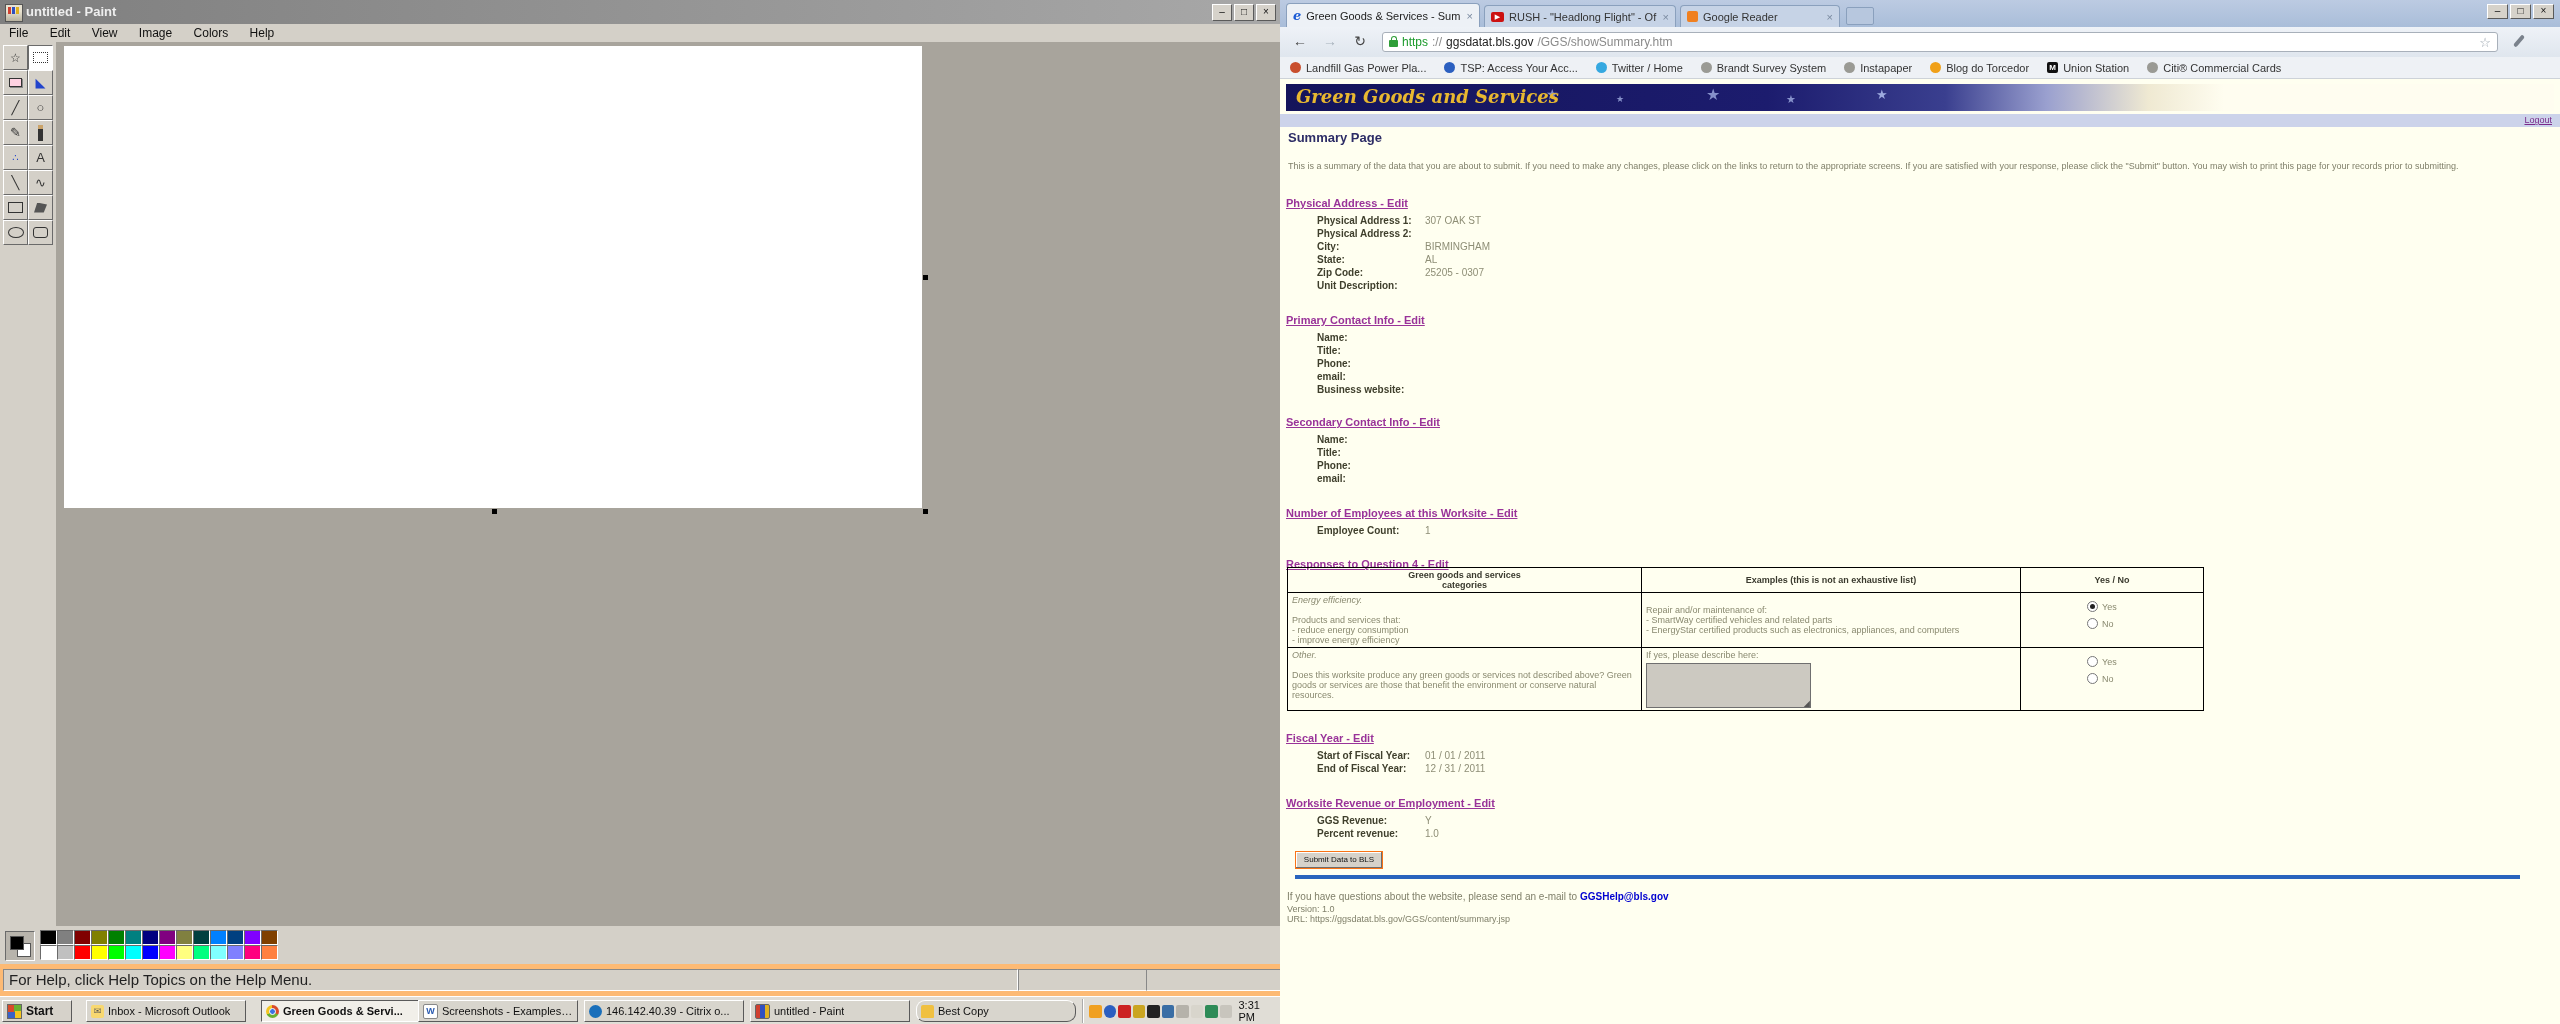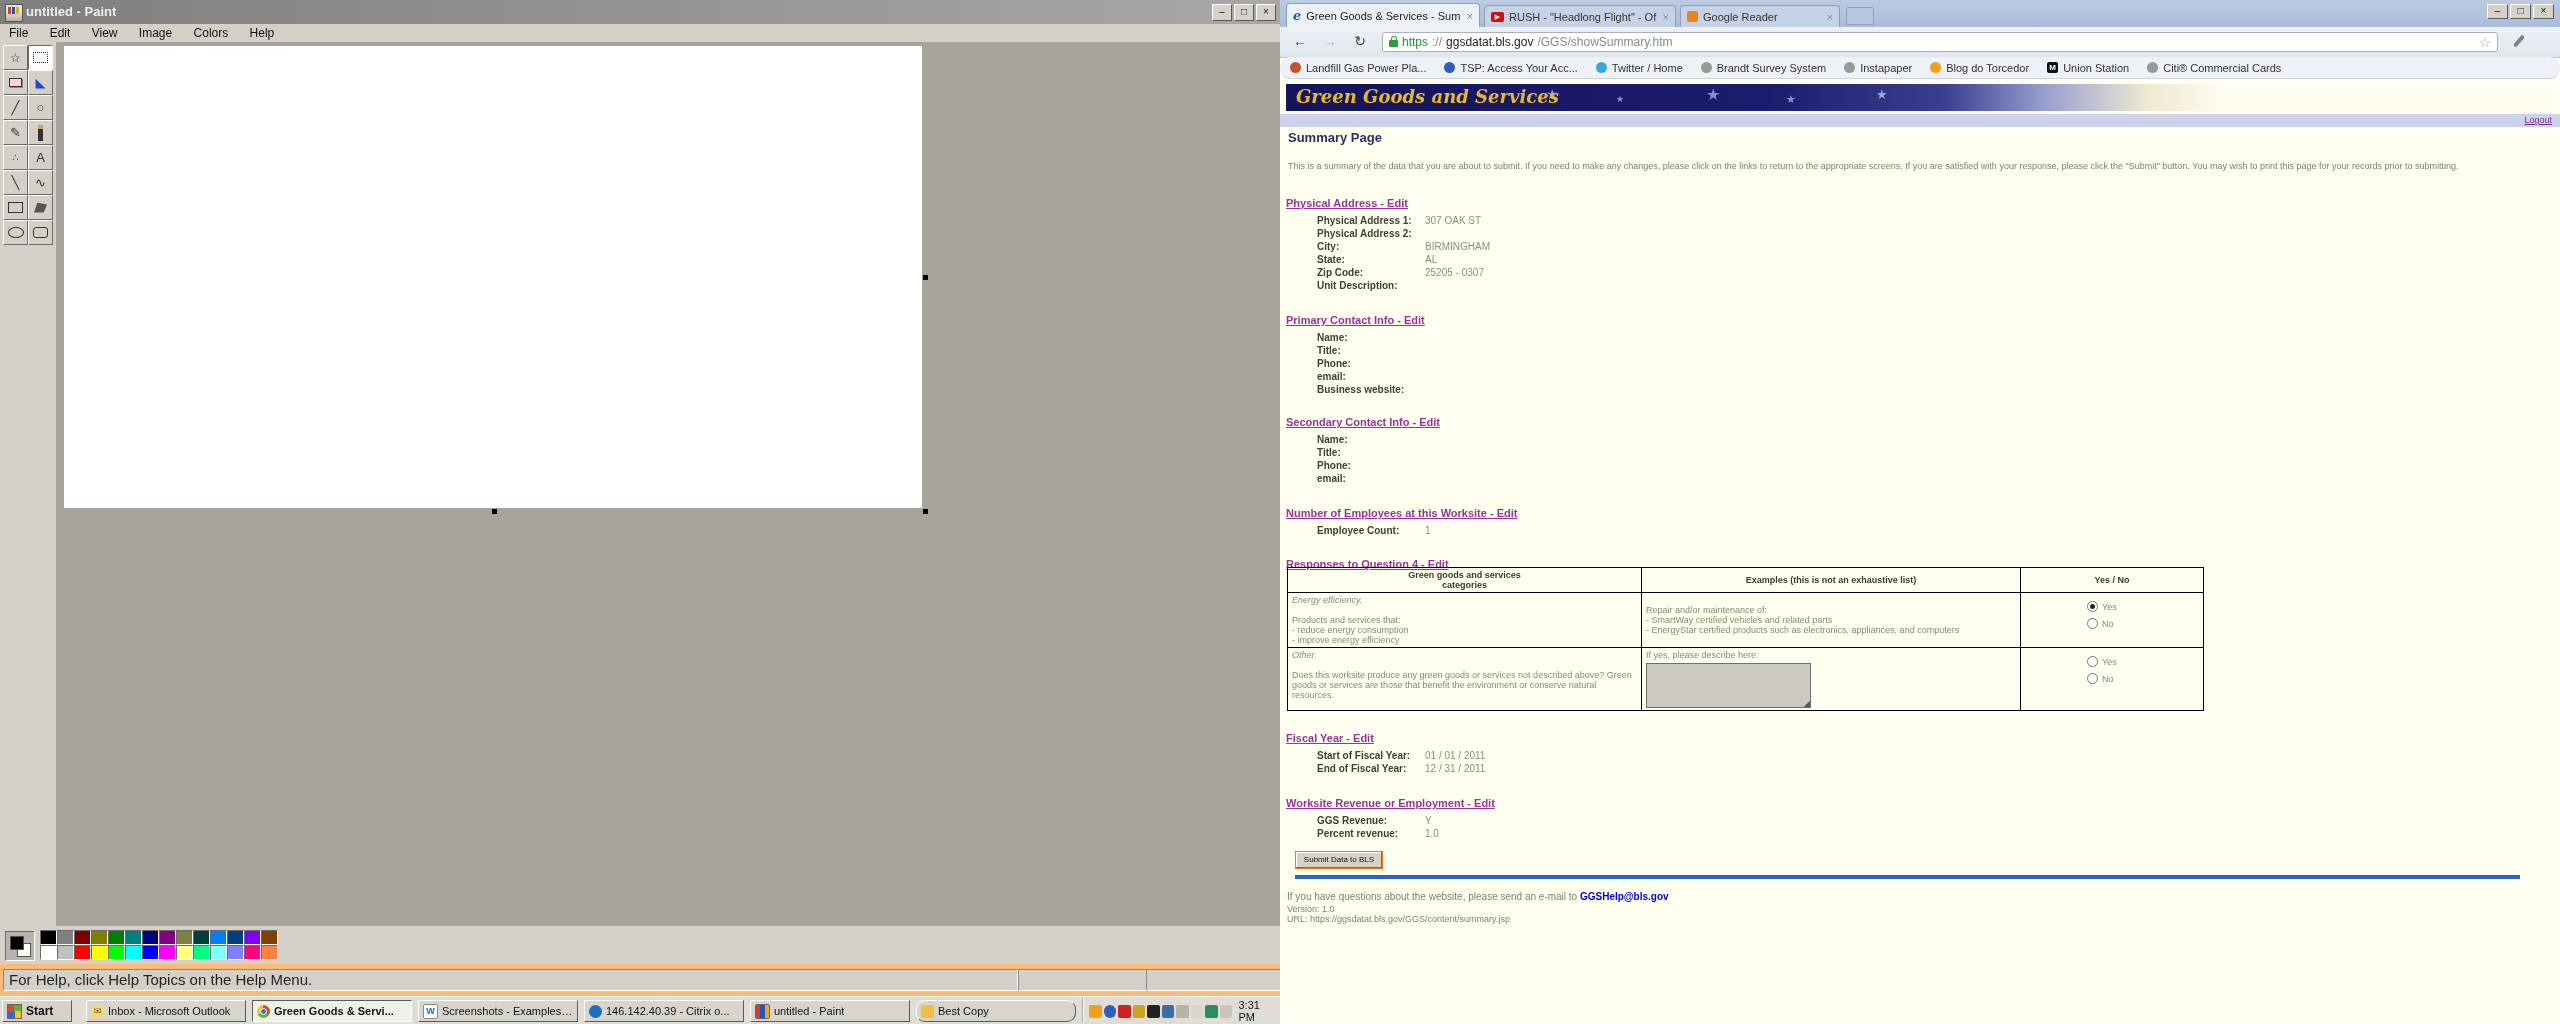--- a/index.html
+++ b/index.html
@@ -40,21 +40,21 @@
   .pal{width:15px;height:13px;border:1px solid;border-color:#6a6a6a #fff #fff #6a6a6a;}
   #paint-statusbar{left:0;top:964px;width:1280px;height:32px;background:#fdba74;font-size:15px;color:#222;}
   .spane{position:absolute;top:5px;height:20px;border:1px solid;border-color:#888 #fff #fff #888;background:#d4d0c8;line-height:20px;padding-left:5px;}
 
   
   #taskbar{left:0;top:996px;width:1280px;height:28px;background:#e0ddd6;border-top:1px solid #fff;}
   #start-btn{left:2px;top:3px;width:70px;height:22px;background:#d6d2ca;border:1px solid;border-color:#fff #5a5a5a #5a5a5a #fff;display:flex;align-items:center;gap:4px;padding-left:4px;box-sizing:border-box;}
   #start-flag{width:13px;height:13px;background:conic-gradient(#6ab030 0 90deg,#f4c520 0 180deg,#3a62c8 0 270deg,#d94a2a 0);border:1px solid #666;}
   #start-label{font-size:12px;font-weight:bold;color:#111;}
   .tbtn{position:absolute;top:3px;height:22px;width:160px;background:#d8d5cd;border:1px solid;border-color:#fff #5a5a5a #5a5a5a #fff;display:flex;align-items:center;gap:4px;padding:0 4px;box-sizing:border-box;}
-  .tbtn.active{background:#f1efe9;border-color:#5a5a5a #fff #fff #5a5a5a;}
+  .tbtn.active{background:#f1efe9;border-color:#5a5a5a #fff #fff #5a5a5a;margin-left:9px;}
   .tbtn .lbl{font-size:11px;color:#111;white-space:nowrap;overflow:hidden;text-overflow:ellipsis;}
   .ticon{width:13px;height:13px;flex:0 0 13px;border-radius:2px;display:flex;align-items:center;justify-content:center;font-size:9px;color:#fff;}
   #tray{left:1082px;top:2px;width:196px;height:24px;border-left:2px groove #fff;display:flex;align-items:center;gap:2px;padding-left:5px;box-sizing:border-box;position:absolute;}
   .trayic{width:13px;height:13px;border-radius:2px;}
   #clock{font-size:11px;color:#111;margin-left:4px;}
 
   
   #mon-right{left:1280px;top:0;width:1280px;height:1024px;background:#fffff0;}
   #tabstrip{left:0;top:0;width:1280px;height:27px;background:linear-gradient(180deg,#bccbe2,#a9bdd9);}
   .tab{position:absolute;border:1px solid #8aa0bd;border-bottom:none;border-radius:4px 4px 0 0;display:flex;align-items:center;gap:5px;padding:0 6px;box-sizing:border-box;font-size:11px;color:#222;}
@@ -69,21 +69,21 @@
   #toolbar{left:0;top:27px;width:1280px;height:30px;background:linear-gradient(180deg,#eef2f7,#dfe6ee);border-bottom:1px solid #b6c0cc;}
   .navbtn{position:absolute;top:4px;width:24px;height:21px;font-size:14px;text-align:center;line-height:21px;color:#444;}
   .navbtn.dis{color:#a8b2bc;}
   #urlbar{left:102px;top:5px;width:1116px;height:20px;background:#fff;border:1px solid #a8b0ba;border-radius:3px;display:flex;align-items:center;padding:0 6px;gap:4px;box-sizing:border-box;font-size:12px;text-align:right;}
   .lockbody{width:9px;height:7px;background:#2f9e38;border-radius:1px;position:relative;margin-top:3px;}
   .lockbody:before{content:"";position:absolute;left:1.5px;top:-4px;width:4px;height:4px;border:1.5px solid #2f9e38;border-bottom:none;border-radius:3px 3px 0 0;}
   .u-scheme{color:#1a9a2a;} .u-sep{color:#8a8a8a;} .u-host{color:#222;} .u-path{color:#8a8a8a;}
   #url-star{margin-left:auto;color:#9aa4ae;font-size:13px;}
   #wrench{left:1230px;top:7px;width:18px;height:16px;position:absolute;}
   #wrench i{position:absolute;left:7px;top:0;width:4px;height:14px;background:#7a828c;transform:rotate(40deg);border-radius:2px;}
-  #bookmarksbar{left:0;top:57px;width:1280px;height:22px;background:#eef1f5;border-bottom:1px solid #cdd2d8;display:flex;align-items:center;gap:18px;padding-left:10px;box-sizing:border-box;border-radius:11px;}
+  #bookmarksbar{left:0;top:57px;width:1280px;height:22px;background:#eef1f5;border-bottom:1px solid #cdd2d8;display:flex;align-items:center;gap:18px;padding-left:10px;box-sizing:border-box;}
   .bm{display:flex;align-items:center;gap:5px;font-size:11px;color:#333;white-space:nowrap;}
   .bmic{width:11px;height:11px;border-radius:50%;display:flex;align-items:center;justify-content:center;color:#fff;font-size:8px;font-weight:bold;}
 
   
   #page{left:0;top:79px;width:1280px;height:945px;background:#fffff0;}
   #banner{left:6px;top:84px;width:1268px;height:27px;background:linear-gradient(90deg,#14145a 0%,#1c1c6e 38%,#3a3f8f 52%,#9aa0cf 60%,#efe9d2 68%,#fffdf0 74%);overflow:hidden;}
   #banner-title{left:10px;top:2px;color:#e8b830;font-family:"DejaVu Serif",serif;font-style:italic;font-weight:bold;font-size:18px;}
   .bstar{position:absolute;color:#aab8ea;opacity:.75;}
   #logoutbar{left:0;top:114px;width:1280px;height:13px;background:#ccd3ea;}
   #logout{right:8px;top:0;position:absolute;font-size:9px;color:#7a2a8a;text-decoration:underline;line-height:13px;}

